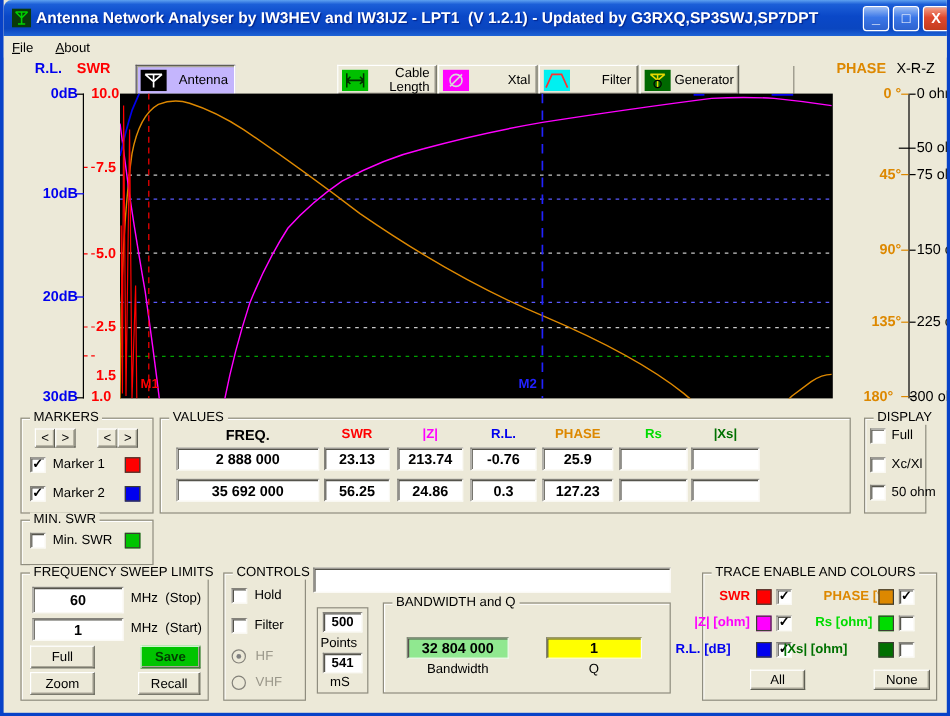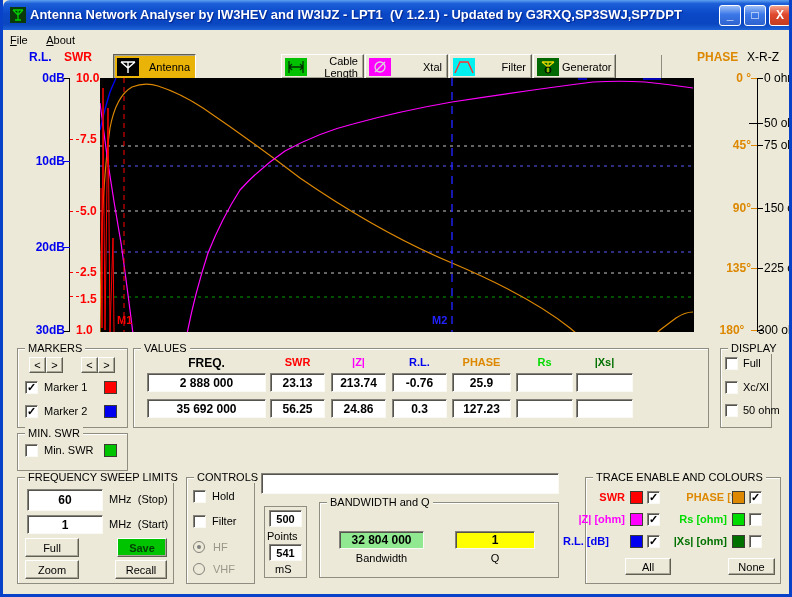--- a/index.html
+++ b/index.html
@@ -17,21 +17,21 @@
   .winbtn.blue{background:linear-gradient(180deg,#9CBEF5,#3B77E8 45%,#2E63CF);}
   .winbtn.red{background:linear-gradient(180deg,#F2A38C,#E0482E 45%,#C33C1F);}
   
   #menubar{position:absolute;left:0;top:30px;width:786px;height:18px;background:#ECE9D8;}
   .menu-item{display:inline-block;font-size:11px;padding:2px 7px 0 7px;}
   .menu-item::first-letter{text-decoration:underline;}
   
   .tbtn{position:absolute;top:54px;height:25px;width:83px;display:flex;align-items:center;
     background:#ECE9D8;border:1px solid;border-color:#fff #5f5f54 #5f5f54 #fff;box-shadow:inset -1px -1px 0 #a9a697;
     font-size:11px;}
-  .tbtn.active{background:#eab308;border-color:#5f5f54 #fff #fff #5f5f54;box-shadow:inset 1px 1px 0 #a9a697;}
+  .tbtn.active{background:#c4b5fd;border-color:#5f5f54 #fff #fff #5f5f54;box-shadow:inset 1px 1px 0 #a9a697;}
   .tbtn .ticon{width:22px;height:18px;margin:0 3px;flex:0 0 auto;}
   .tbtn .tlabel{flex:1;text-align:right;padding-right:5px;}
   
   .grp{position:absolute;border:1px solid #8f8d7f;box-shadow:1px 1px 0 #fff inset;}
   .grp-title{position:absolute;top:-7px;left:7px;background:#ECE9D8;padding:0 3px;font-size:11px;line-height:12px;white-space:pre;}
   .btn{position:absolute;display:flex;align-items:center;justify-content:center;background:#ECE9D8;
     border:1px solid;border-color:#fff #5f5f54 #5f5f54 #fff;box-shadow:inset -1px -1px 0 #a9a697;font-size:11px;}
   .btn.green{background:#00C400;color:#004000;font-weight:bold;}
   .field{position:absolute;background:#fff;border:1px solid;border-color:#84827a #faf9f4 #faf9f4 #84827a;
     box-shadow:inset 1px 1px 0 #55544c;display:flex;align-items:center;justify-content:center;
@@ -119,21 +119,21 @@
   <div class="ax" style="left:61px;top:50px;color:#FF0000">SWR</div>
   <div class="abs" style="left:66px;top:78px;width:1px;height:254px;background:#000"></div>
   <div class="ax" style="left:24px;top:71px;width:38px;text-align:right;color:#0000EE">0dB</div>
   <div class="ax" style="left:24px;top:154px;width:38px;text-align:right;color:#0000EE">10dB</div>
   <div class="ax" style="left:24px;top:240px;width:38px;text-align:right;color:#0000EE">20dB</div>
   <div class="ax" style="left:24px;top:323px;width:38px;text-align:right;color:#0000EE">30dB</div>
   <div class="ax" style="left:73px;top:71px;color:#FF0000">10.0</div>
   <div class="ax" style="left:77px;top:132px;color:#FF0000">7.5</div>
   <div class="ax" style="left:77px;top:204px;color:#FF0000">5.0</div>
   <div class="ax" style="left:77px;top:265px;color:#FF0000">2.5</div>
-  <div class="ax" style="left:77px;top:292px;color:#FF0000">1.5</div>
+  <div class="ax" style="left:77px;top:306px;color:#FF0000">1.5</div>
   <div class="ax" style="left:73px;top:323px;color:#FF0000">1.0</div>
   <div class="tick" style="left:61px;top:78px;width:6px"></div>
   <div class="tick" style="left:61px;top:331px;width:6px"></div>
   <div class="tick" style="left:60px;top:161px;width:7px;border-color:#0000EE"></div>
   <div class="tick" style="left:60px;top:247px;width:7px;border-color:#0000EE"></div>
   <div class="tick dashred" style="left:67px;top:139px;width:9px"></div>
   <div class="tick dashred" style="left:67px;top:211px;width:9px"></div>
   <div class="tick dashred" style="left:67px;top:272px;width:9px"></div>
   <div class="tick dashred" style="left:67px;top:296px;width:9px"></div>
 
@@ -299,19 +299,19 @@
   <div class="cb on" style="left:746px;top:491px"></div>
   <span class="lbl" style="left: 560px; top: 513px; width: 62px; text-align: right; font-weight: bold; color: rgb(255, 0, 255);">|Z| [ohm]</span>
   <div class="sw" style="left: 627px; top: 513px; background-color: rgb(255, 0, 255);"></div>
   <div class="cb on" style="left:644px;top:513px"></div>
   <span class="lbl" style="left: 650px; top: 513px; width: 74px; text-align: right; font-weight: bold; color: rgb(0, 220, 0);">Rs [ohm]</span>
   <div class="sw" style="left: 729px; top: 513px; background-color: rgb(0, 220, 0);"></div>
   <div class="cb" style="left:746px;top:513px"></div>
   <span class="lbl" style="left: 560px; top: 535px; width: 62px; text-align: left; font-weight: bold; color: rgb(0, 0, 238);">R.L. [dB]</span>
   <div class="sw" style="left: 627px; top: 535px; background-color: rgb(0, 0, 238);"></div>
   <div class="cb on" style="left:644px;top:535px"></div>
-  <span class="lbl" style="left: 650px; top: 535px; width: 74px; text-align: right; font-weight: bold; color: rgb(0, 112, 0);">|Xs| [ohm]</span>
+  <span class="lbl" style="left: 650px; top: 535px; width: 74px; text-align: left; font-weight: bold; color: rgb(0, 112, 0);">|Xs| [ohm]</span>
   <div class="sw" style="left: 729px; top: 535px; background-color: rgb(0, 112, 0);"></div>
   <div class="cb" style="left:746px;top:535px"></div>
   <div class="btn" style="left:622px;top:558px;width:46px;height:17px">All</div>
   <div class="btn" style="left:725px;top:558px;width:47px;height:17px">None</div>
 
 </div>
 
 </body></html>

